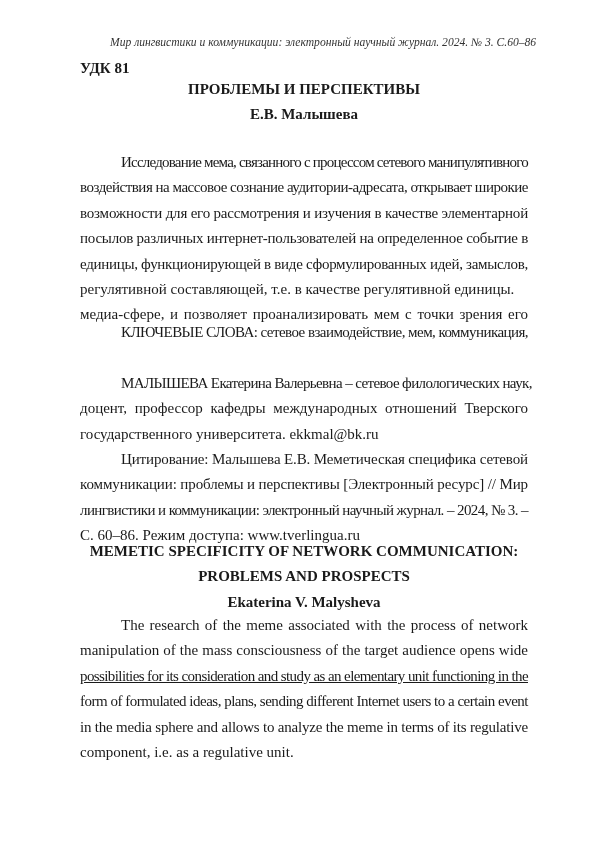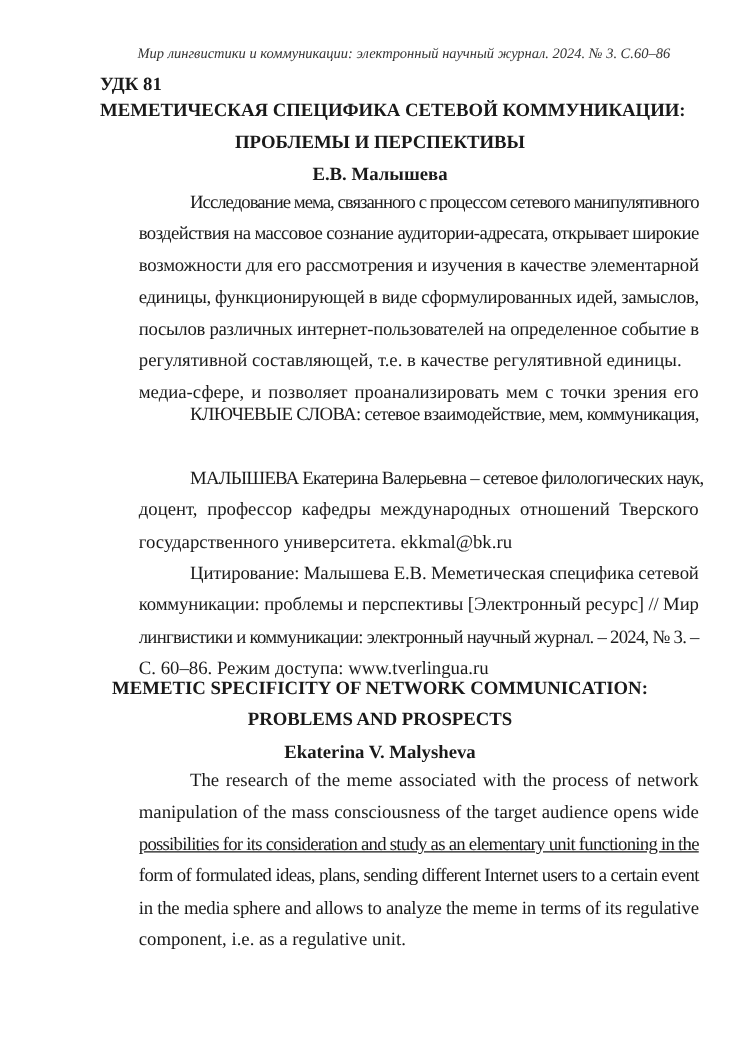--- a/index.html
+++ b/index.html
@@ -56,21 +56,20 @@
       display: block;
       white-space: nowrap;
     }
     .para {
       position: absolute;
       left: 0;
       width: 448px;
       font-size: 15px;
       line-height: 25.4px;
       text-align: justify;
-      margin-left: 31px;
     }
     .para .line {
       display: block;
       text-align: justify;
       text-align-last: justify;
       white-space: nowrap;
       word-spacing: 0;
     }
     .para .line.last {
       text-align-last: left;
@@ -87,31 +86,30 @@
 </head>
 <body>
 
 <div class="page">
 
   <div class="running-header">Мир лингвистики и коммуникации: электронный научный журнал. 2024. № 3. С.60–86</div>
 
   <div class="udc">УДК 81</div>
 
   <div class="title-block title-ru">
-    <span class="title-line">МЕМЕТИЧЕСКАЯ СПЕЦИФИКА СЕТЕВОЙ КОММУНИКАЦИИ:</span>
     <span class="title-line">ПРОБЛЕМЫ И ПЕРСПЕКТИВЫ</span>
     <span class="author">Е.В. Малышева</span>
   </div>
 
   <div class="para abstract-ru">
     <span class="line indent" style="word-spacing: 0px; letter-spacing: -0.785748px;">Исследование мема, связанного с процессом сетевого манипулятивного</span>
     <span class="line" style="word-spacing: 0px; letter-spacing: -0.487946px;">воздействия на массовое сознание аудитории-адресата, открывает широкие</span>
     <span class="line" style="word-spacing: 0px; letter-spacing: -0.198461px;">возможности для его рассмотрения и изучения в качестве элементарной</span>
+    <span class="line" style="word-spacing: 0px; letter-spacing: -0.237689px;">посылов различных интернет-пользователей на определенное событие в</span>
     <span class="line" style="word-spacing: 0px; letter-spacing: -0.298584px;">единицы, функционирующей в виде сформулированных идей, замыслов,</span>
-    <span class="line" style="word-spacing: 0px; letter-spacing: -0.237689px;">посылов различных интернет-пользователей на определенное событие в</span>
     <span class="line last">регулятивной составляющей, т.е. в качестве регулятивной единицы.</span>
     <span class="line" style="word-spacing: 0px;">медиа-сфере, и позволяет проанализировать мем с точки зрения его</span>
   </div>
 
   <div class="para keywords">
     <span class="line indent" style="word-spacing: 0px; letter-spacing: -0.552802px;">КЛЮЧЕВЫЕ СЛОВА: сетевое взаимодействие, мем, коммуникация,</span>
   </div>
 
   <div class="para author-info">
     <span class="line indent" style="word-spacing: 0px; letter-spacing: -0.610699px;">МАЛЫШЕВА Екатерина Валерьевна – сетевое филологических наук,</span>

